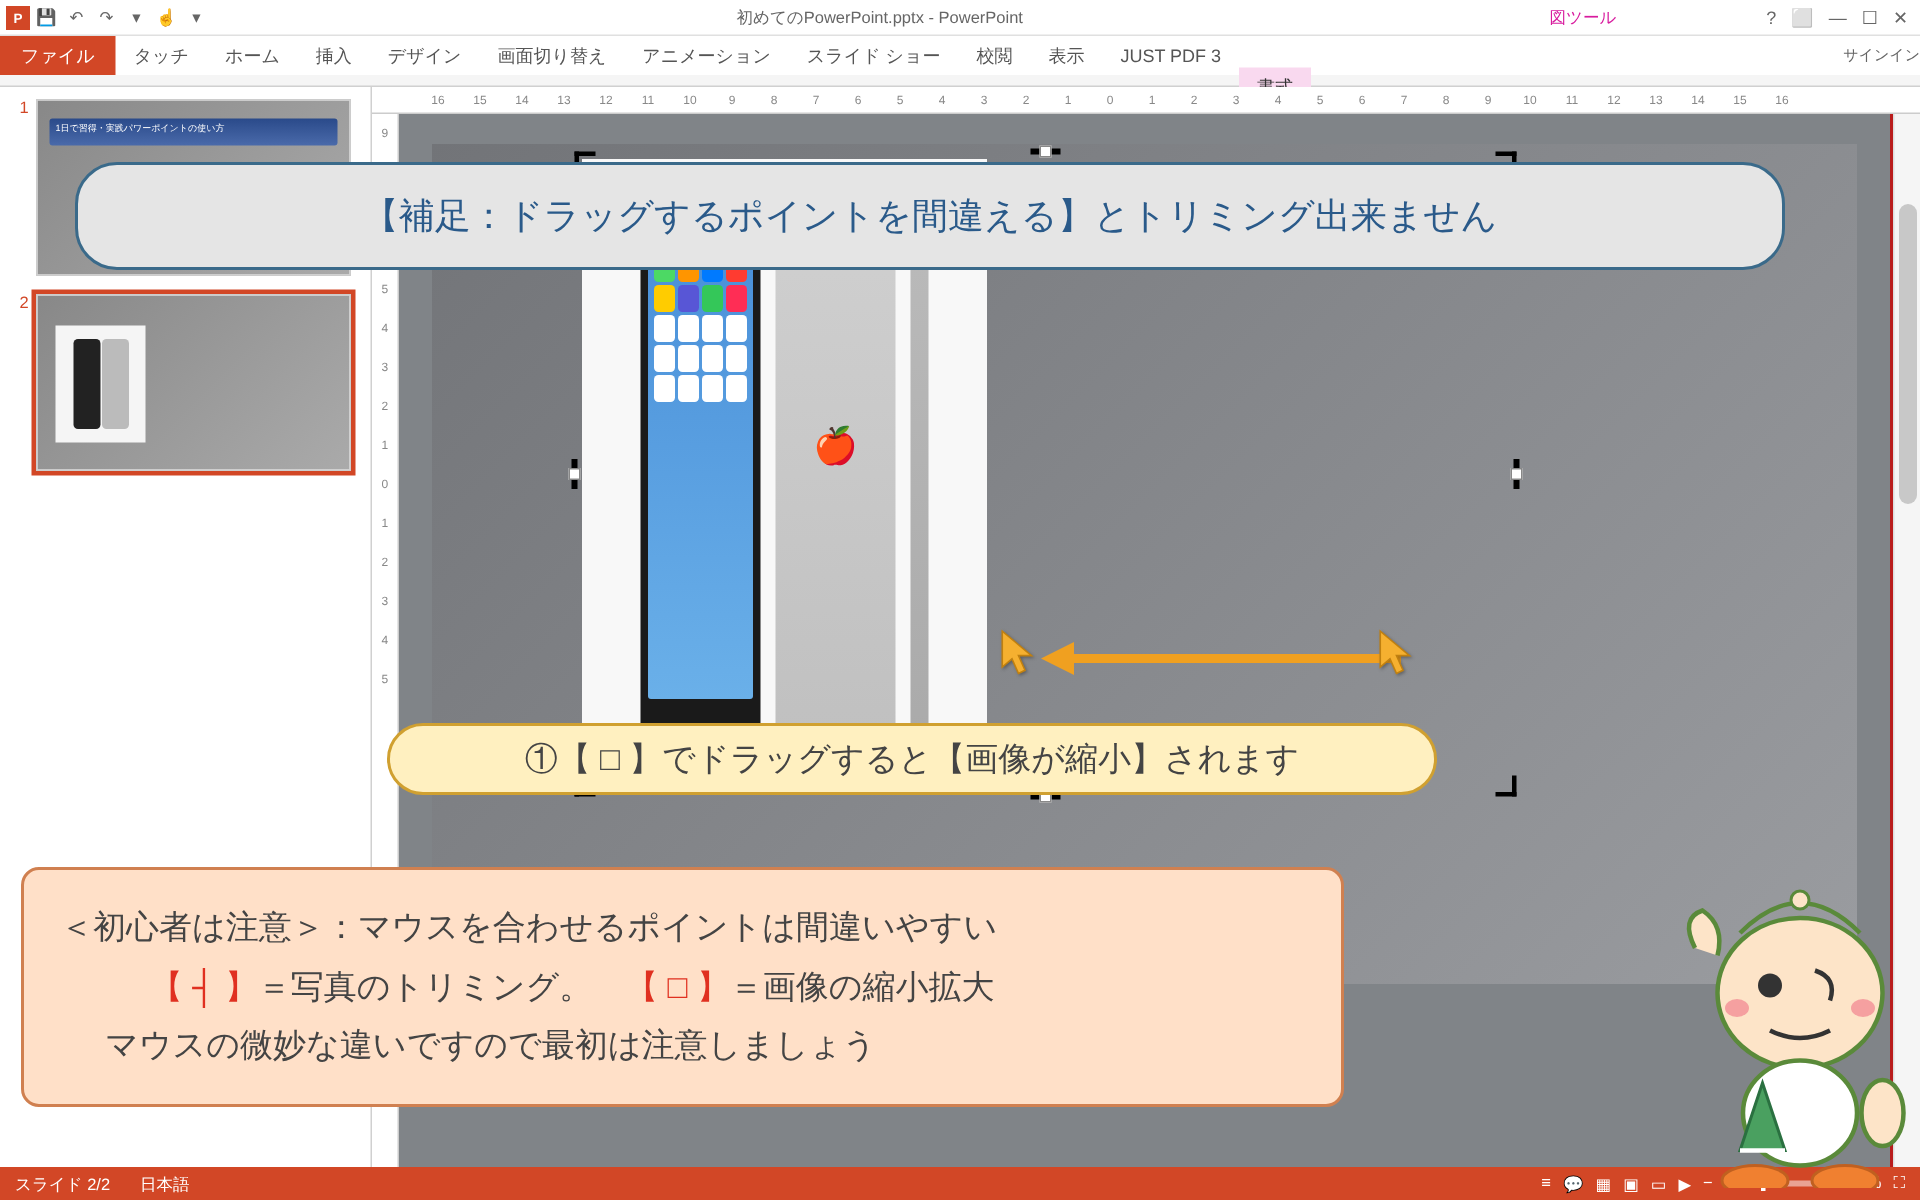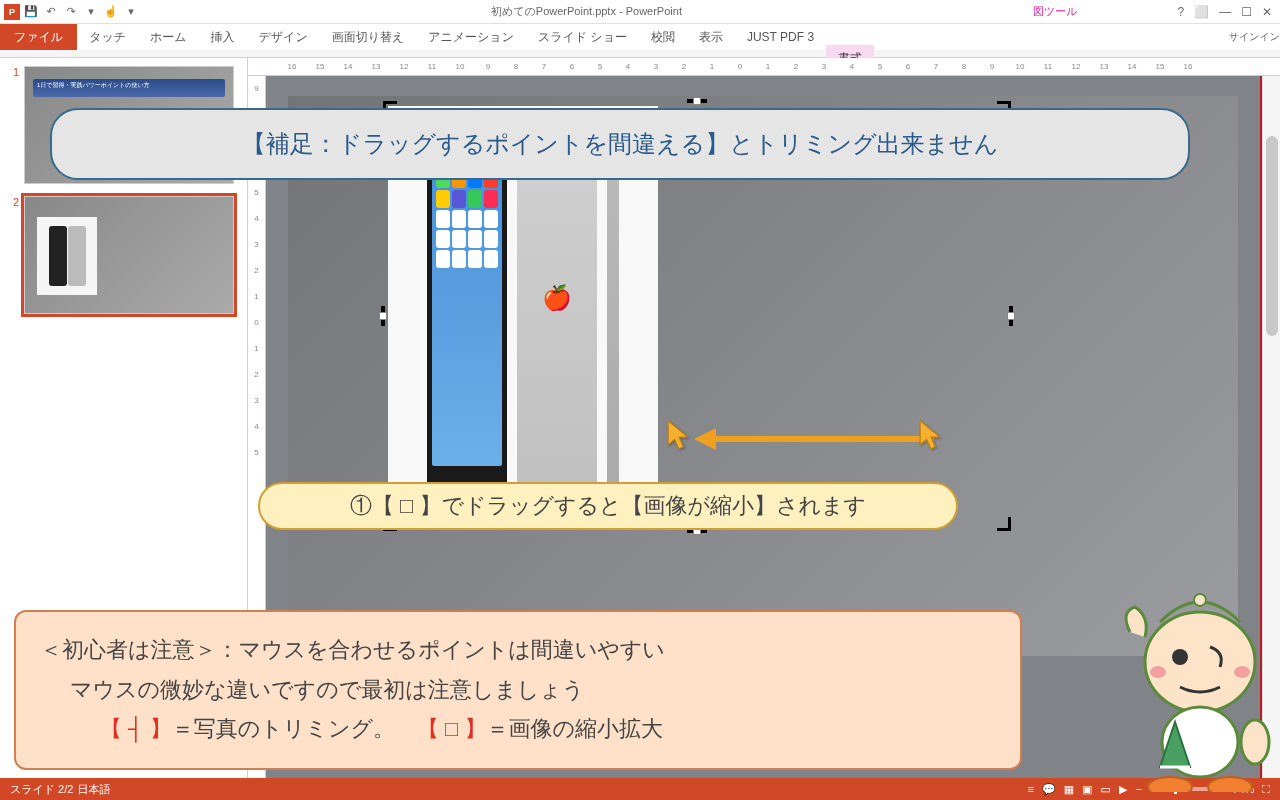--- a/index.html
+++ b/index.html
@@ -70,21 +70,21 @@
 .crop-edge.b { bottom: -2px; left: 50%; width: 20px; height: 4px; transform: translateX(-50%); }
 .crop-edge.l { left: -2px; top: 50%; width: 4px; height: 20px; transform: translateY(-50%); }
 .crop-edge.r { right: -2px; top: 50%; width: 4px; height: 20px; transform: translateY(-50%); }
 .sel-handle { position: absolute; width: 8px; height: 8px; background: #fff; border: 1px solid #888; }
 
 .scrollbar-v { position: absolute; right: 0; top: 18px; bottom: 0; width: 18px; background: #f5f5f5; border-left: 1px solid #ddd; }
 .scrollbar-v::before { content: ''; position: absolute; top: 60px; left: 3px; width: 12px; height: 200px; background: #c8c8c8; border-radius: 6px; }
 
 .callout-blue { position: absolute; left: 50px; top: 108px; width: 1140px; height: 72px; background: #e5e5e5; border: 2px solid #3a6a8a; border-radius: 28px; display: flex; align-items: center; justify-content: center; font-size: 24px; color: #2a5a8a; z-index: 20; }
 .callout-yellow { position: absolute; left: 258px; top: 482px; width: 700px; height: 48px; background: #fff0c0; border: 2px solid #d0a030; border-radius: 24px; display: flex; align-items: center; justify-content: center; font-size: 22px; color: #444; z-index: 20; }
-.box-orange { position: absolute; left: 14px; top: 610px; width: 1008px; height: 160px; background: #ffe0c8; border: 2px solid #d08050; border-radius: 12px; padding: 18px 24px; font-size: 22px; color: #444; line-height: 1.8; z-index: 20; }
+.box-orange { position: absolute; left: 14px; top: 578px; width: 882px; height: 160px; background: #ffe0c8; border: 2px solid #d08050; border-radius: 12px; padding: 18px 24px; font-size: 22px; color: #444; line-height: 1.8; z-index: 20; }
 .box-orange .red { color: #e03020; }
 
 .arrow-obj { position: absolute; left: 694px; top: 432px; width: 240px; height: 12px; z-index: 19; }
 .arrow-line { position: absolute; top: 4px; left: 20px; right: 0; height: 6px; background: #f0a020; }
 .arrow-head { position: absolute; left: 0; top: -4px; width: 0; height: 0; border-right: 22px solid #f0a020; border-top: 11px solid transparent; border-bottom: 11px solid transparent; }
 
 .cursor-icon { position: absolute; width: 26px; height: 36px; z-index: 21; }
 .cursor-icon svg { filter: drop-shadow(1px 1px 1px rgba(0,0,0,0.3)); }
 
 .mascot { position: absolute; right: 0; bottom: 8px; width: 220px; height: 200px; z-index: 25; }
@@ -278,24 +278,24 @@
 <div class="cursor-icon" style="left:918px;top:418px">
   <svg viewBox="0 0 24 32" width="26" height="36">
       <path d="M2 2 L2 24 L8 19 L12 28 L16 26 L12 17 L20 17 Z" fill="#f5b030" stroke="#c08010" stroke-width="1"></path>
     </svg>
 </div>
 
 <div class="callout-yellow">①【 □ 】でドラッグすると【画像が縮小】されます</div>
 
 <div class="box-orange">
   <div>＜初心者は注意＞：マウスを合わせるポイントは間違いやすい</div>
-  <div style="padding-left:30px">マウスの微妙な違いですので最初は注意しましょう</div>
   <div style="padding-left:60px">
     <span class="red">【 ┤ 】</span><span>＝写真のトリミング。　</span><span class="red">【 □ 】</span><span>＝画像の縮小拡大</span>
   </div>
+  <div style="padding-left:30px">マウスの微妙な違いですので最初は注意しましょう</div>
 </div>
 
 <div class="mascot">
   <svg viewBox="0 0 220 200" width="220" height="200">
     <ellipse cx="140" cy="70" rx="55" ry="50" fill="#fde4c8" stroke="#5a8a3a" stroke-width="3"></ellipse>
     <path d="M100 30 Q140 -10 180 30" fill="none" stroke="#5a8a3a" stroke-width="3"></path>
     <circle cx="140" cy="8" r="6" fill="#fde4c8" stroke="#5a8a3a" stroke-width="2"></circle>
     <circle cx="120" cy="65" r="8" fill="#333"></circle>
     <path d="M150 55 Q165 60 160 75" fill="none" stroke="#333" stroke-width="3"></path>
     <path d="M120 95 Q140 105 160 95" fill="none" stroke="#333" stroke-width="3"></path>
@@ -306,21 +306,21 @@
     <path d="M115 130 L100 175 L130 175 Z" fill="#4aa060" stroke="#2a7040" stroke-width="2"></path>
     <path d="M100 175 L130 175" stroke="#fff" stroke-width="3"></path>
     <ellipse cx="195" cy="150" rx="14" ry="22" fill="#fde4c8" stroke="#5a8a3a" stroke-width="3"></ellipse>
     <ellipse cx="110" cy="195" rx="22" ry="10" fill="#f08030" stroke="#c06020" stroke-width="2"></ellipse>
     <ellipse cx="170" cy="195" rx="22" ry="10" fill="#f08030" stroke="#c06020" stroke-width="2"></ellipse>
   </svg>
 </div>
 
 <div class="statusbar">
   <span>スライド 2/2</span>
-  <span style="margin-left:4px">日本語</span>
+  <span style="margin-left:20px">日本語</span>
   <div class="right">
     <span>≡</span>
     <span>💬</span>
     <span>▦</span>
     <span>▣</span>
     <span>▭</span>
     <span>▶</span>
     <span>−</span>
     <span style="width:60px;height:4px;background:rgba(255,255,255,0.5);display:inline-block;position:relative">
         <span style="position:absolute;left:40%;top:-3px;width:3px;height:10px;background:#fff"></span>

